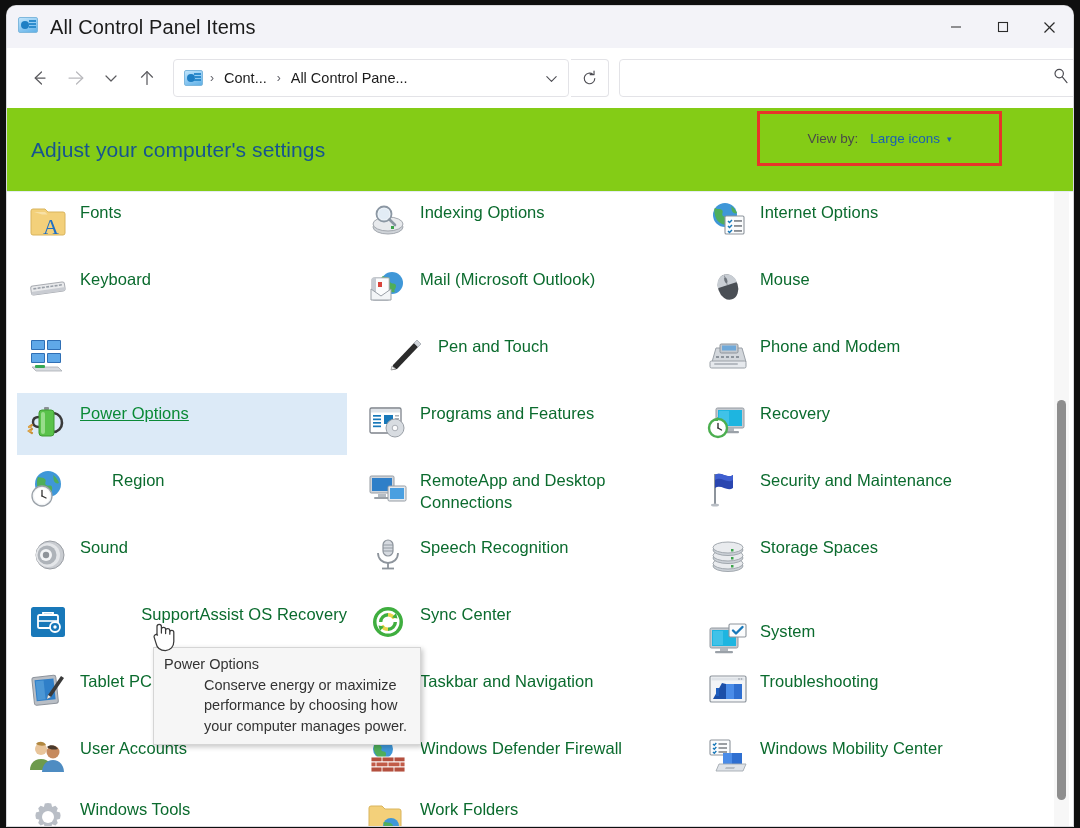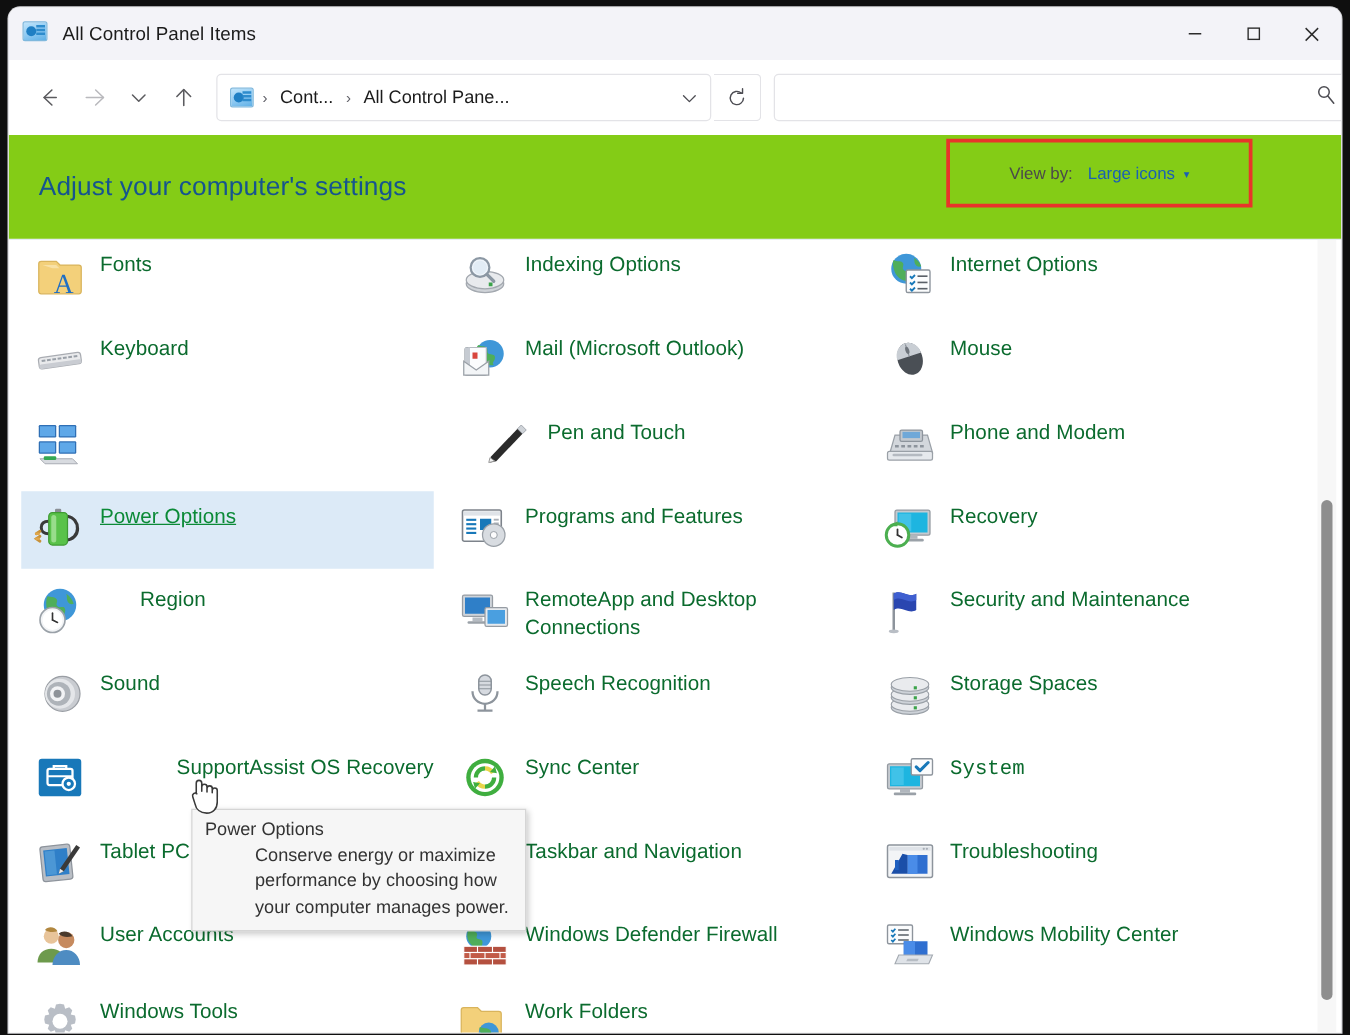--- a/index.html
+++ b/index.html
@@ -57,21 +57,21 @@
   .cp-glyph::after {
     content: "";
     position: absolute;
     right: 1px; top: 2px;
     width: 7px; height: 2px;
     background: #2e8ccd;
     box-shadow: 0 3px 0 0 #2e8ccd, 0 6px 0 0 #2e8ccd;
   }
   .title-text {
     margin-left: 11px;
-    font-size: 15px;
+    font-size: 20px;
     color: #1b1b1b;
     letter-spacing: .1px;
   }
   .win-buttons {
     position: absolute;
     right: 0; top: 0;
     height: 42px;
     display: flex;
   }
   .win-btn {
@@ -812,21 +812,21 @@
               </g>
               <g>
                 <ellipse cx="22" cy="17" rx="15" ry="5.5" fill="#cdd2d8" stroke="#9aa0a7" stroke-width=".9"></ellipse>
                 <ellipse cx="22" cy="14.5" rx="15" ry="5.5" fill="#e9ebee" stroke="#9aa0a7" stroke-width=".9"></ellipse>
                 <rect x="25" y="16" width="2.5" height="2.5" fill="#3ba34a"></rect>
               </g>
             </svg>
           </div>
           <div class="item-label">Storage Spaces</div>
         </div>
-        <div class="item" style="left: 690px; top: 402px; width: 330px; font-family: Liberation Mono, monospace;">
+        <div class="item" style="left: 690px; top: 419px; width: 330px;">
           <div class="item-icon">
             <svg class="ico" viewBox="0 0 44 44">
               <rect x="4" y="11" width="28" height="20" rx="1.5" fill="#c5cad0" stroke="#949aa1" stroke-width="1"></rect>
               <rect x="6" y="13" width="24" height="16" fill="#1eb5e0"></rect>
               <rect x="7" y="14" width="10" height="14" fill="#62d0ef" opacity=".5"></rect>
               <rect x="14" y="31" width="8" height="3" fill="#b0b6bd"></rect>
               <rect x="9" y="34" width="18" height="2.2" rx="1" fill="#9aa1a8"></rect>
               <rect x="23" y="7" width="17" height="13" rx="1.2" fill="#fbfcfd" stroke="#8d949c" stroke-width="1.1"></rect>
               <path d="M27 13.5l3 3 6.5-6.5" fill="none" stroke="#1878b9" stroke-width="2.4" stroke-linecap="round" stroke-linejoin="round"></path>
             </svg>

